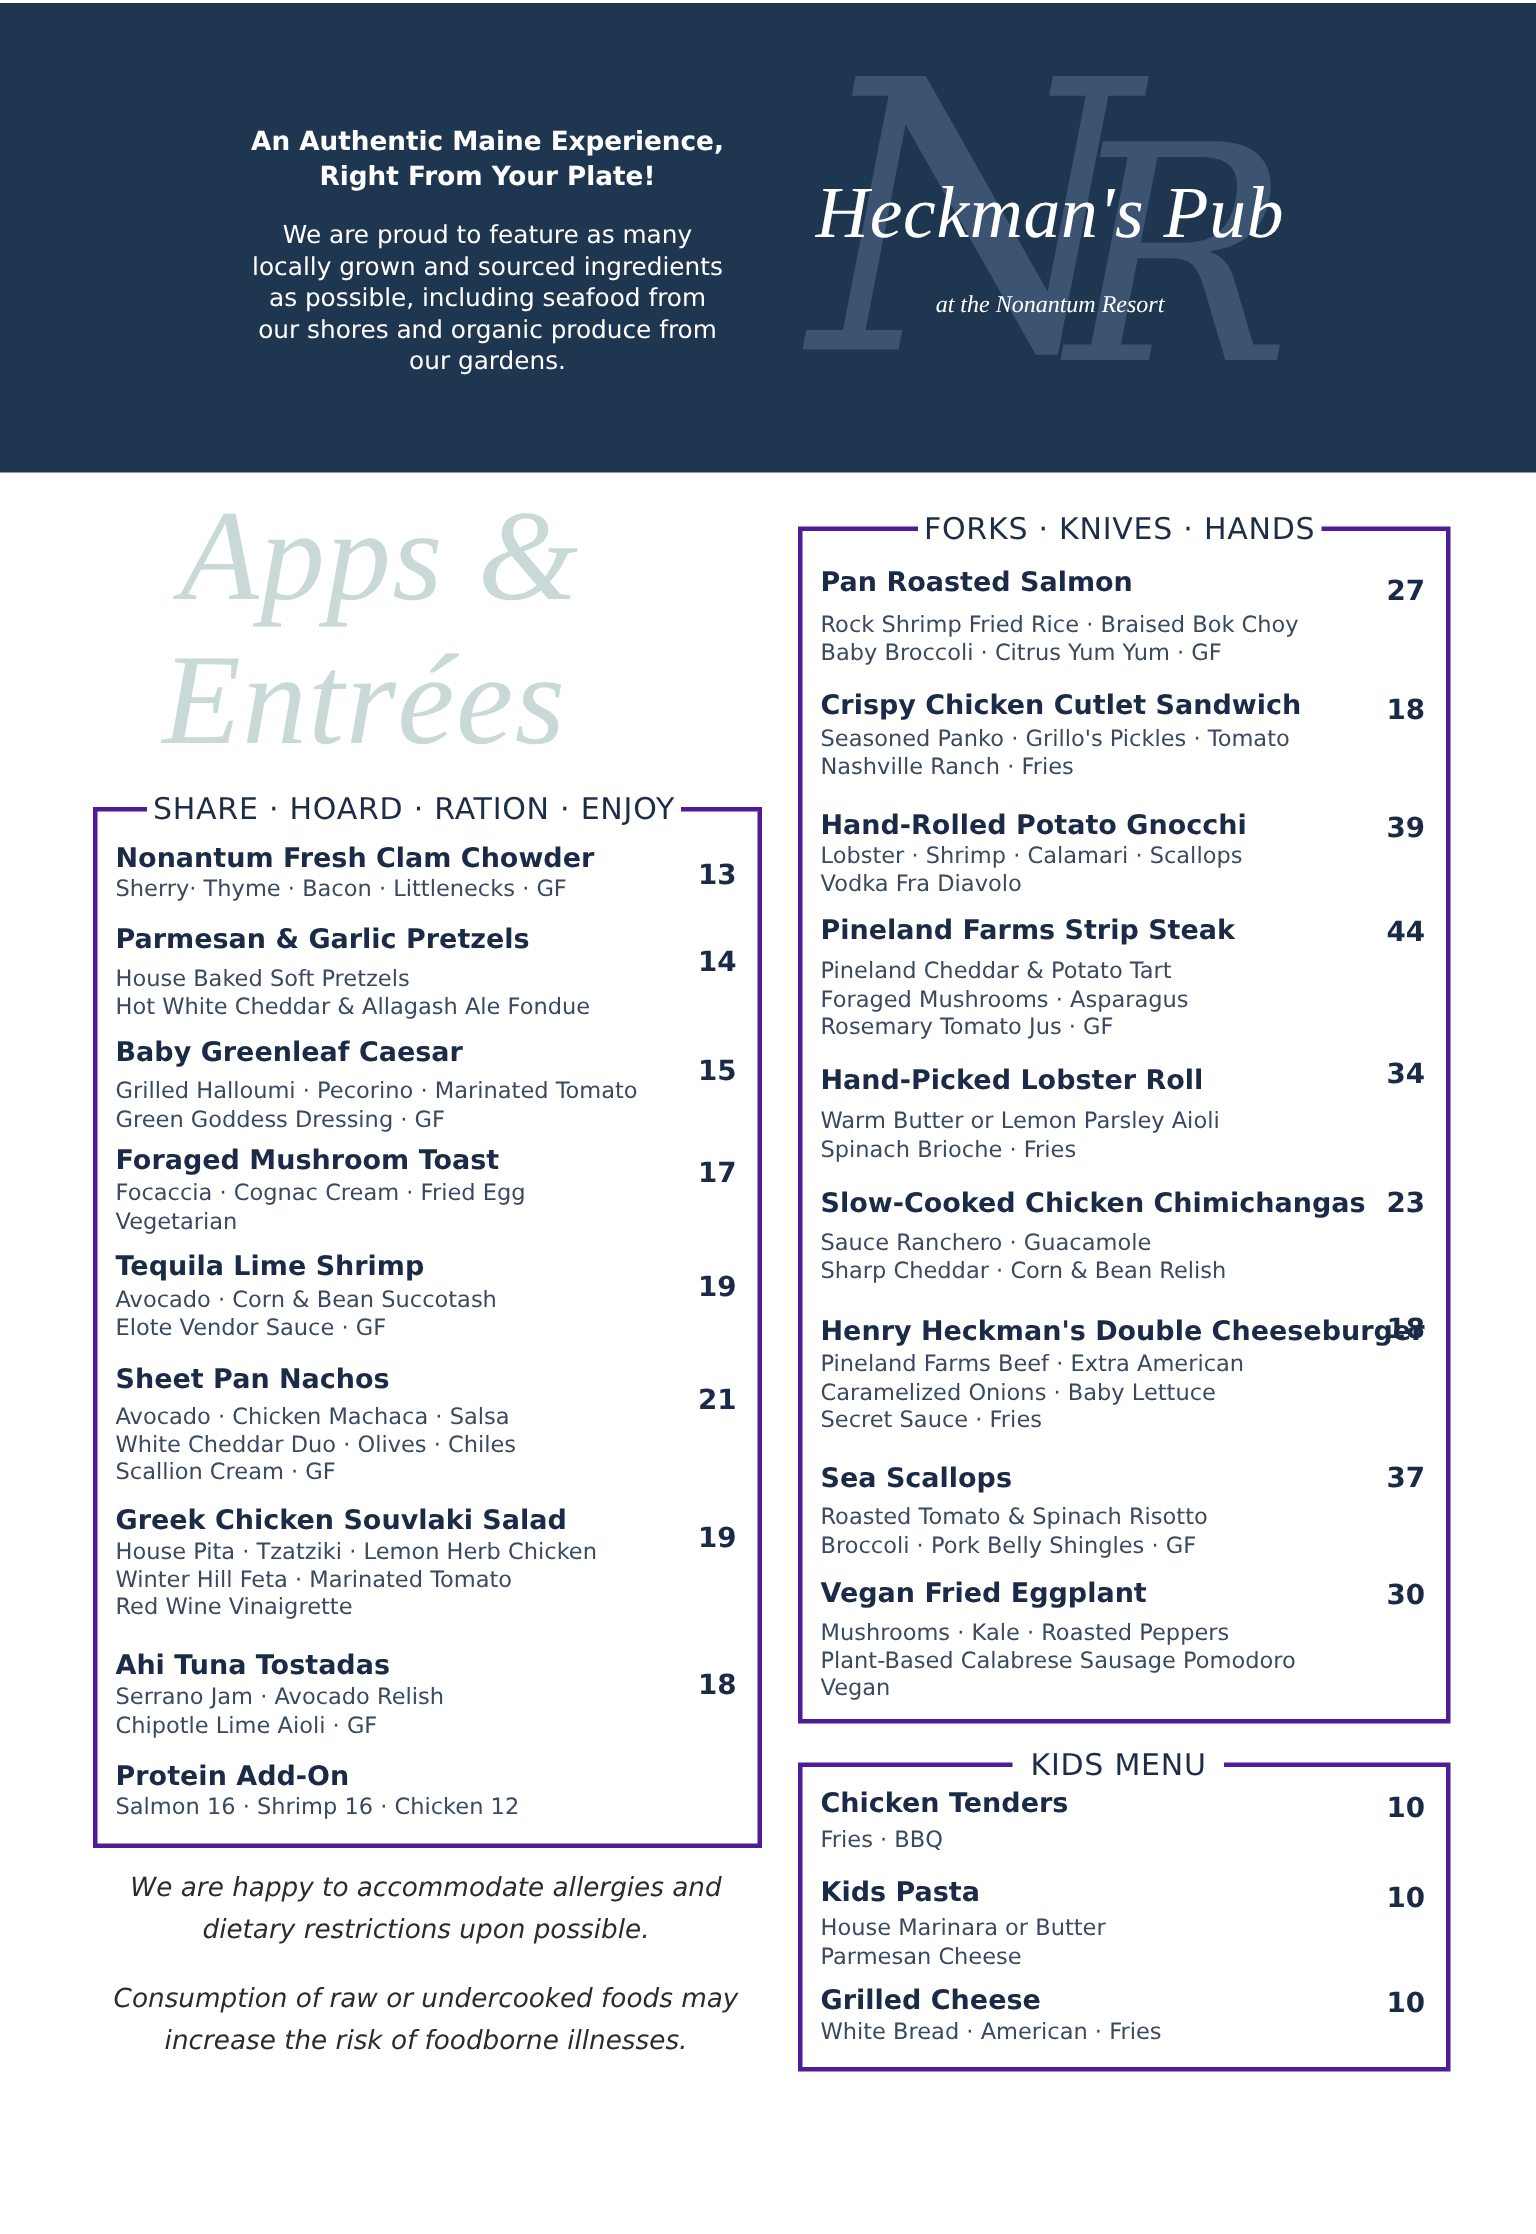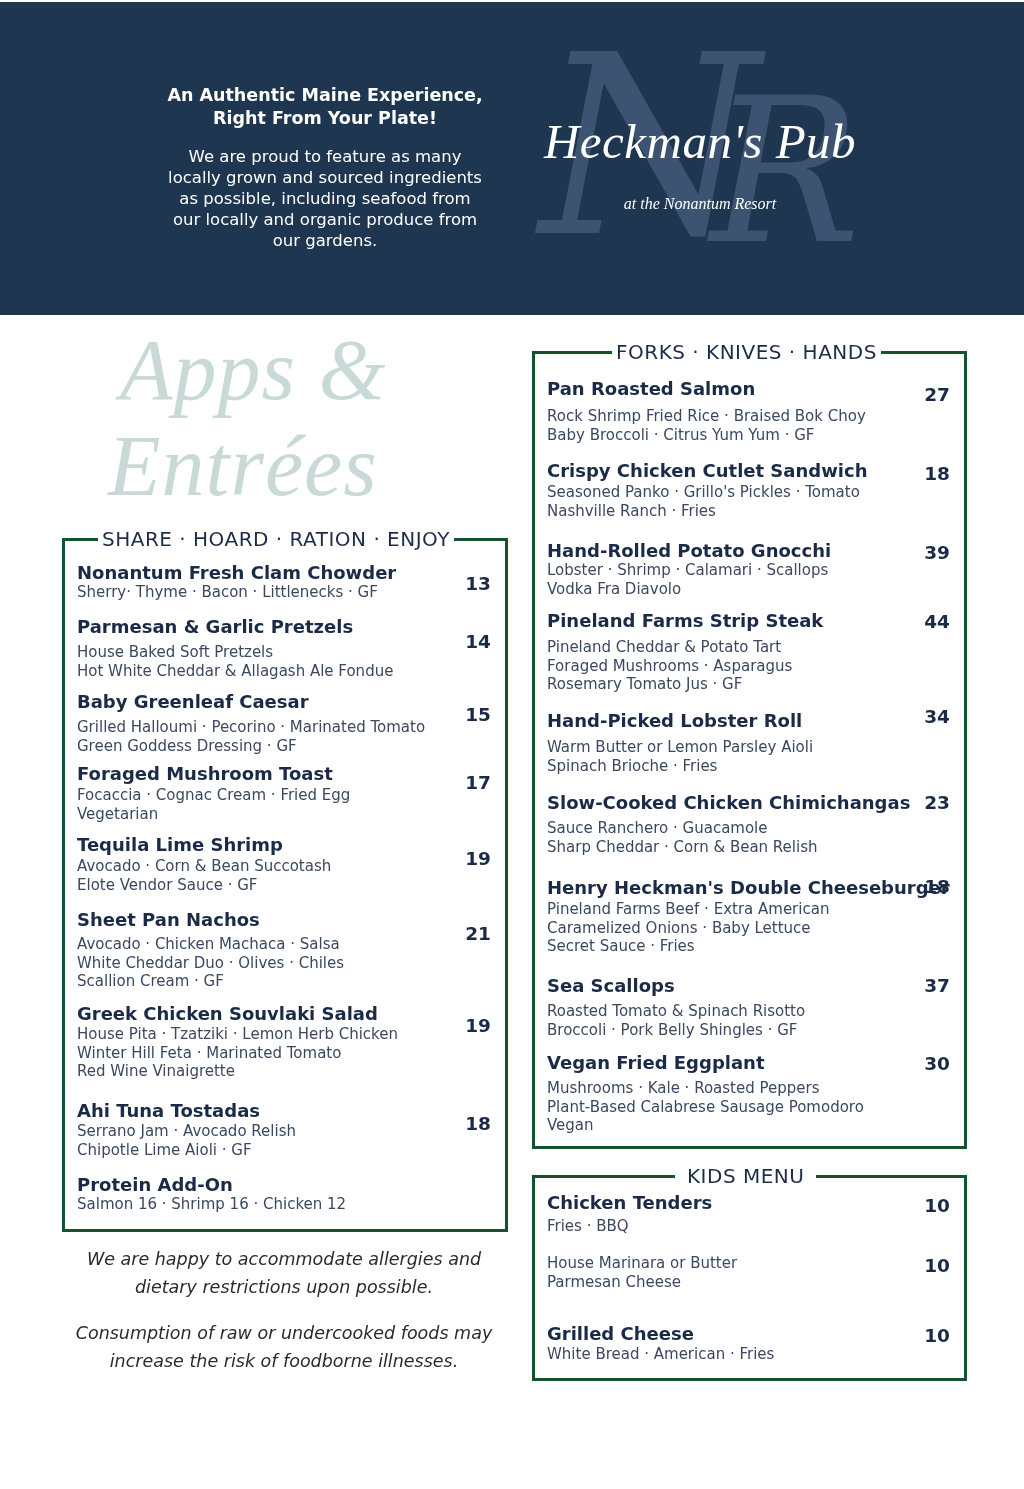--- a/index.html
+++ b/index.html
@@ -33,21 +33,21 @@
   .brand .sub { font-size: 16px; line-height: 28px; margin-top: 20px; }
 
   .big-title {
     position: absolute; left: 108px; top: 322px; width: 320px;
     font-family: "Liberation Serif", serif; font-style: italic;
     color: #c9d9d8; font-size: 86px; line-height: 96px; letter-spacing: 1px;
   }
   .big-title .l1 { padding-left: 12px; }
 
   .box {
-    position: absolute; border: 3px solid #14532d;
+    position: absolute; border: 3px solid #4c1d95;
   }
   .box-legend {
     position: absolute; top: -16px; background: #ffffff; padding: 0 4px;
     font-size: 20px; letter-spacing: 0.5px; color: #1e2d47; white-space: nowrap; line-height: 28px;
   }
   .item { position: absolute; left: 12px; right: 14px; }
   .item .name { font-weight: bold; font-size: 18px; line-height: 22px; color: #1a2a47; white-space: nowrap; }
   .item .desc { font-size: 15px; line-height: 18.5px; color: #3a4860; white-space: nowrap; }
   .item .price { position: absolute; right: 0; font-weight: bold; font-size: 18.5px; color: #1a2a47; }
 
@@ -67,21 +67,21 @@
   </div>
   <div class="tagline">
     <div class="head">
       <div>An Authentic Maine Experience,</div>
       <div>Right From Your Plate!</div>
     </div>
     <div class="body">
       <div>We are proud to feature as many</div>
       <div>locally grown and sourced ingredients</div>
       <div>as possible, including seafood from</div>
-      <div>our locally and organic produce from</div>
+      <div>our shores and organic produce from</div>
       <div>our gardens.</div>
     </div>
   </div>
   <div class="brand">
     <div class="name">Heckman's Pub</div>
     <div class="sub">at the Nonantum Resort</div>
   </div>
 </div>
 
 <div class="big-title">
@@ -246,20 +246,21 @@
 <div class="box" id="kids-box" style="left:532px; top:1175px; width:435px; height:206px;">
   <div class="box-legend" style="left:140px; padding:0 12px;">KIDS MENU</div>
 <div class="item" style="top: 14px;">
       <div class="name">Chicken Tenders</div>
       <div class="desc" style="margin-top: 3px;">
         <div>Fries · BBQ</div>
       </div>
       <div class="price" style="top: 3px;">10</div>
     </div>
     <div class="item" style="top: 73px;">
+      <div class="name">Kids Pasta</div>
       <div class="desc" style="margin-top: 3px;">
         <div>House Marinara or Butter</div>
         <div>Parmesan Cheese</div>
       </div>
       <div class="price" style="top: 4px;">10</div>
     </div>
     <div class="item" style="top: 145px;">
       <div class="name">Grilled Cheese</div>
       <div class="desc" style="margin-top: 0px;">
         <div>White Bread · American · Fries</div>

